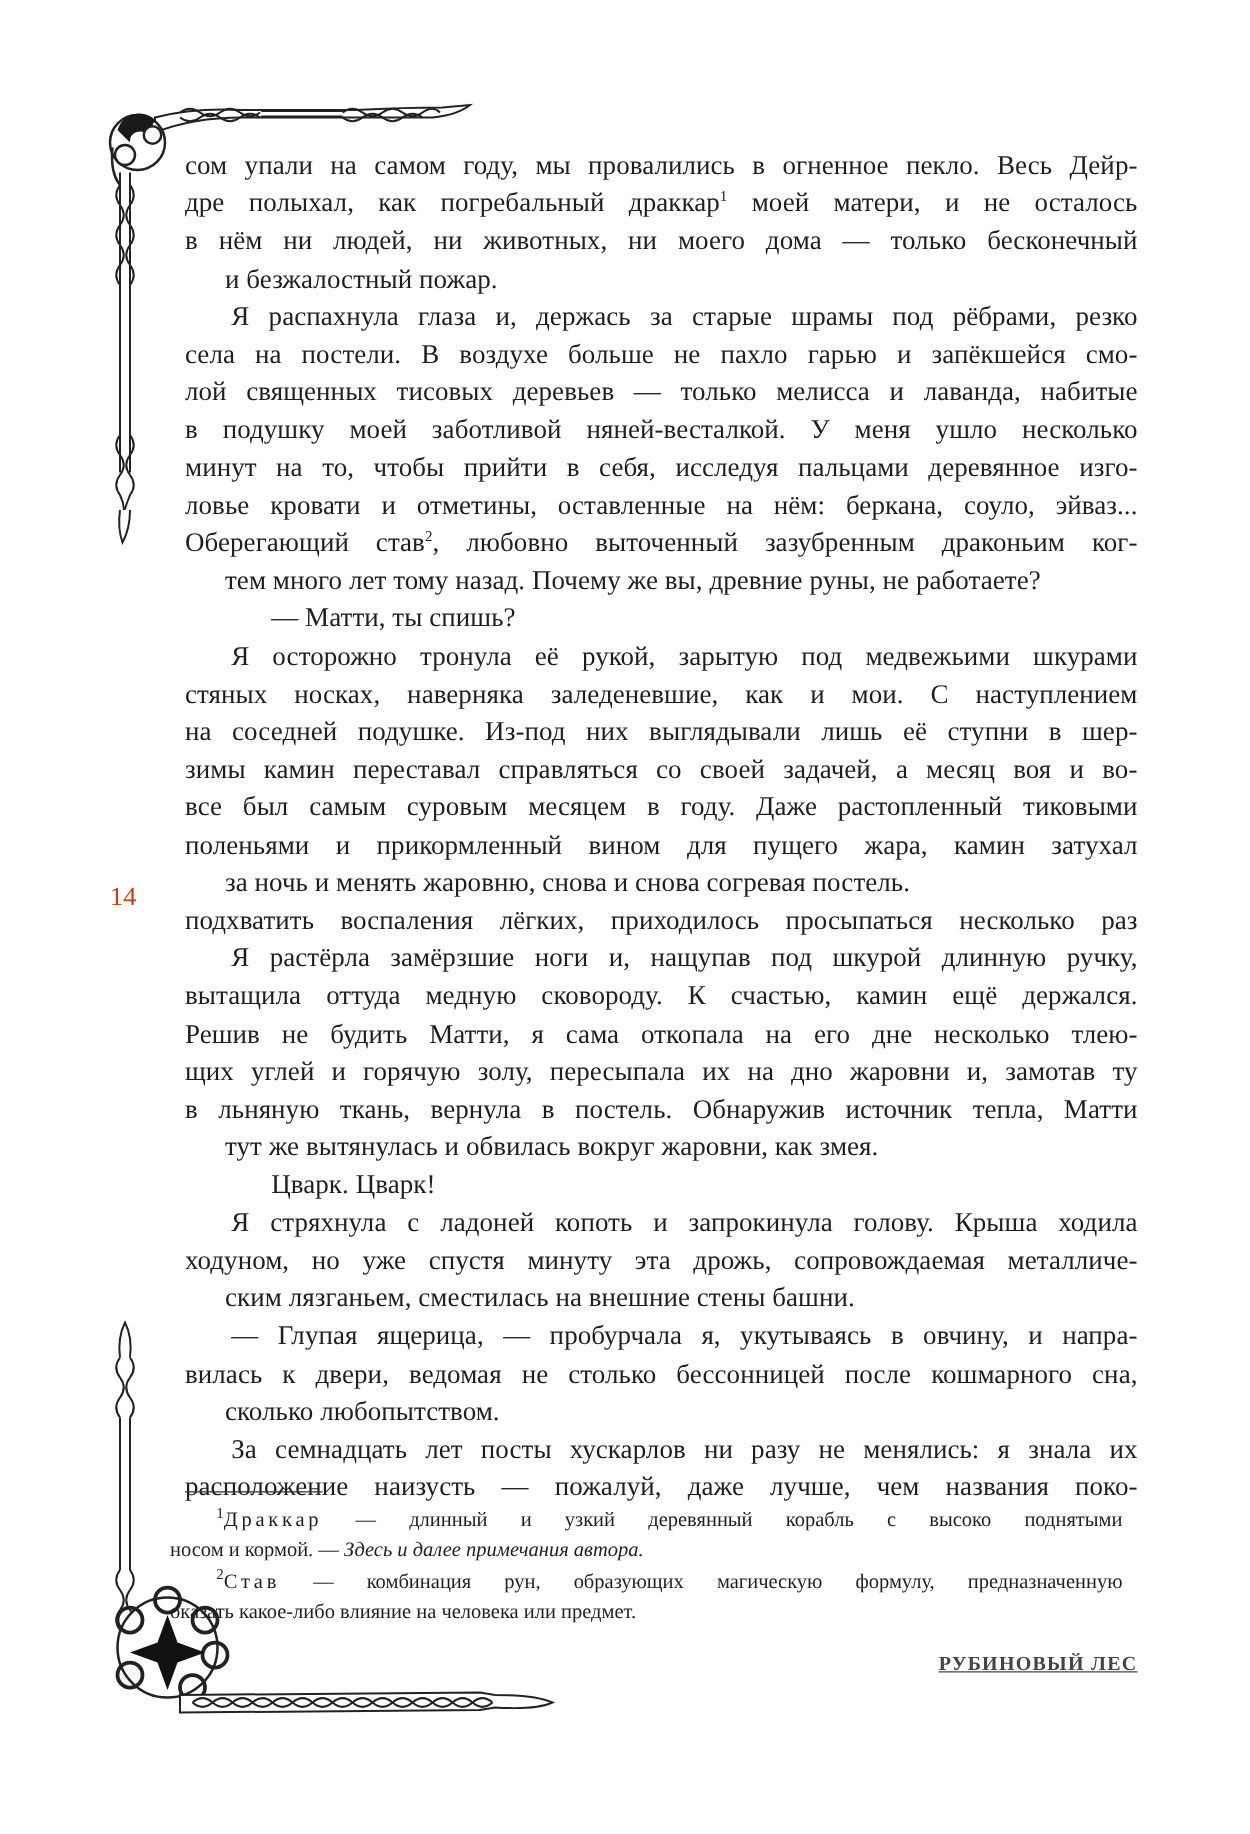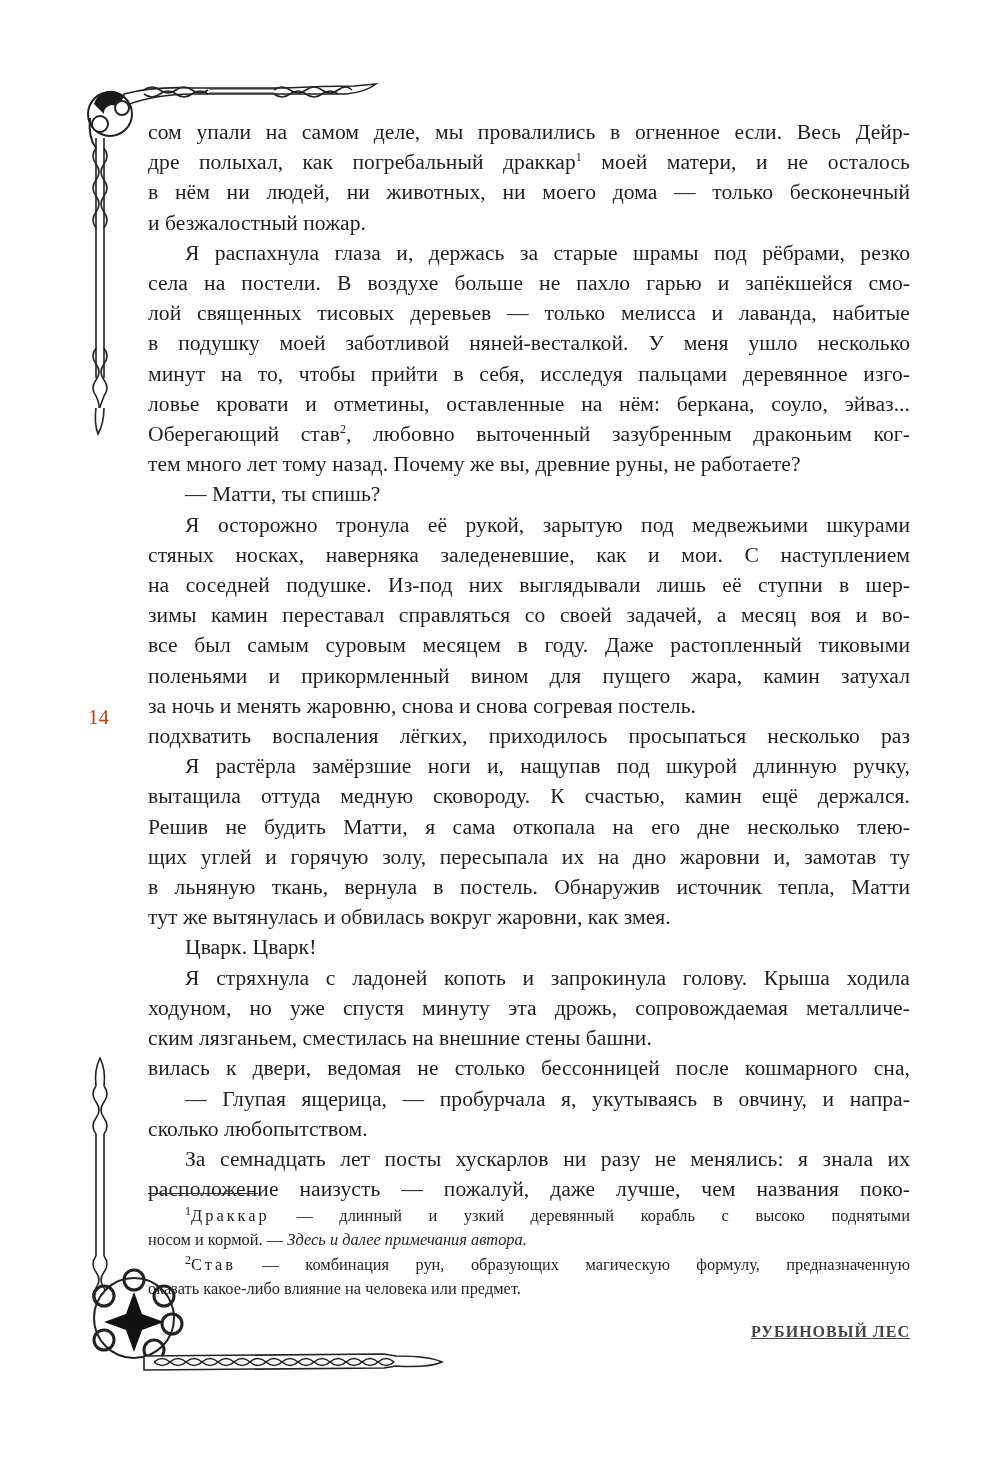--- a/index.html
+++ b/index.html
@@ -3,25 +3,25 @@
 <meta charset="utf-8">
 <style>
   html, body { margin: 0; padding: 0; background: #ffffff; }
   body { width: 1000px; height: 1467px; position: relative; overflow: hidden; font-family: "DejaVu Serif", "Liberation Serif", serif; color: #1e1e1e; }
   .page { position: absolute; left: 0; top: 0; width: 1000px; height: 1467px; }
   .ornament { position: absolute; }
   .body-text { position: absolute; left: 148px; top: 117px; width: 762px; font-family: "Liberation Serif", "DejaVu Serif", serif; font-size: 21.6px; line-height: 30.2px; text-align: justify; letter-spacing: 0.05px; }
   .body-text p { margin: 0; text-indent: 37px; }
   .body-text p.noindent { text-indent: 0; }
   .body-text .line { display: block; text-align: justify; text-align-last: justify; white-space: nowrap; }
-  .body-text .line.last { text-align-last: left; }
+  .body-text .line.last { text-align-last: left; margin-left: 32px; }
   sup.fn { font-size: 12px; line-height: 0; vertical-align: super; }
   .page-number { position: absolute; left: 88px; top: 705px; font-family: "Liberation Serif", "DejaVu Serif", serif; font-size: 21px; color: #c2410c; }
   .fn-rule { position: absolute; left: 148px; top: 1193px; width: 110px; height: 1px; background: #333; }
-  .footnotes { position: absolute; left: 148px; top: 1204px; width: 762px; font-family: "Liberation Serif", "DejaVu Serif", serif; font-size: 16.4px; line-height: 24.4px; }
+  .footnotes { position: absolute; left: 136px; top: 1204px; width: 762px; font-family: "Liberation Serif", "DejaVu Serif", serif; font-size: 16.4px; line-height: 24.4px; }
   .footnotes .line { display: block; white-space: nowrap; text-align: justify; text-align-last: justify; }
   .footnotes .line.last { text-align-last: left; }
   .footnotes .indent { padding-left: 37px; }
   .spaced { letter-spacing: 3px; }
   .italic { font-style: italic; }
   .running-title { position: absolute; right: 90px; top: 1323px; font-family: "Liberation Serif", "DejaVu Serif", serif; font-weight: bold; font-size: 16px; letter-spacing: 1px; color: #444; text-decoration: underline; }
 </style>
 </head>
 <body>
 
@@ -80,21 +80,21 @@
 
     <g stroke="#222" stroke-width="1.6">
       <path d="M60 300 L 300 298 L 312 300 Q 345 300 358 306 Q 345 312 312 310 L 300 312 L 60 314 Z" fill="#fff"></path>
       <path d="M70 306 q8 -7 16 0 q8 7 16 0 q8 -7 16 0 q8 7 16 0 q8 -7 16 0 q8 7 16 0 q8 -7 16 0 q8 7 16 0 q8 -7 16 0 q8 7 16 0 q8 -7 16 0 q8 7 16 0 q8 -7 16 0 q8 7 16 0 q8 -7 16 0" fill="none"></path>
       <path d="M70 306 q8 7 16 0 q8 -7 16 0 q8 7 16 0 q8 -7 16 0 q8 7 16 0 q8 -7 16 0 q8 7 16 0 q8 -7 16 0 q8 7 16 0 q8 -7 16 0 q8 7 16 0 q8 -7 16 0 q8 7 16 0 q8 -7 16 0 q8 7 16 0" fill="none"></path>
     </g>
   </svg>
 
   <div class="body-text">
     <p class="noindent">
-      <span class="line">сом упали на самом деле, мы провалились в огненное если. Весь Дейр-</span>
+      <span class="line">сом упали на самом году, мы провалились в огненное пекло. Весь Дейр-</span>
       <span class="line"><span>дре полыхал, как погребальный драккар</span><sup class="fn">1</sup><span> моей матери, и не осталось</span></span>
       <span class="line">в нём ни людей, ни животных, ни моего дома — только бесконечный</span>
       <span class="line last">и безжалостный пожар.</span>
     </p>
 
     <p>
       <span class="line">Я распахнула глаза и, держась за старые шрамы под рёбрами, резко</span>
       <span class="line" style="text-indent:0">села на постели. В воздухе больше не пахло гарью и запёкшейся смо-</span>
       <span class="line" style="text-indent:0">лой священных тисовых деревьев — только мелисса и лаванда, набитые</span>
       <span class="line" style="text-indent:0">в подушку моей заботливой няней-весталкой. У меня ушло несколько</span>
@@ -132,22 +132,22 @@
       <span class="line last">Цварк. Цварк!</span>
     </p>
 
     <p>
       <span class="line">Я стряхнула с ладоней копоть и запрокинула голову. Крыша ходила</span>
       <span class="line" style="text-indent:0">ходуном, но уже спустя минуту эта дрожь, сопровождаемая металличе-</span>
       <span class="line last" style="text-indent:0">ским лязганьем, сместилась на внешние стены башни.</span>
     </p>
 
     <p>
+      <span class="line">— Глупая ящерица, — пробурчала я, укутываясь в овчину, и напра-</span>
       <span class="line" style="text-indent:0">вилась к двери, ведомая не столько бессонницей после кошмарного сна,</span>
-      <span class="line">— Глупая ящерица, — пробурчала я, укутываясь в овчину, и напра-</span>
       <span class="line last" style="text-indent:0">сколько любопытством.</span>
     </p>
 
     <p>
       <span class="line">За семнадцать лет посты хускарлов ни разу не менялись: я знала их</span>
       <span class="line" style="text-indent:0">расположение наизусть — пожалуй, даже лучше, чем названия поко-</span>
     </p>
   </div>
 
   <div class="page-number">14</div>

